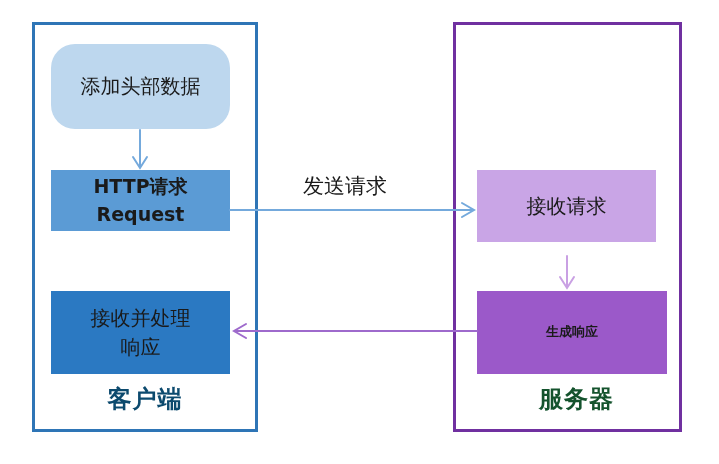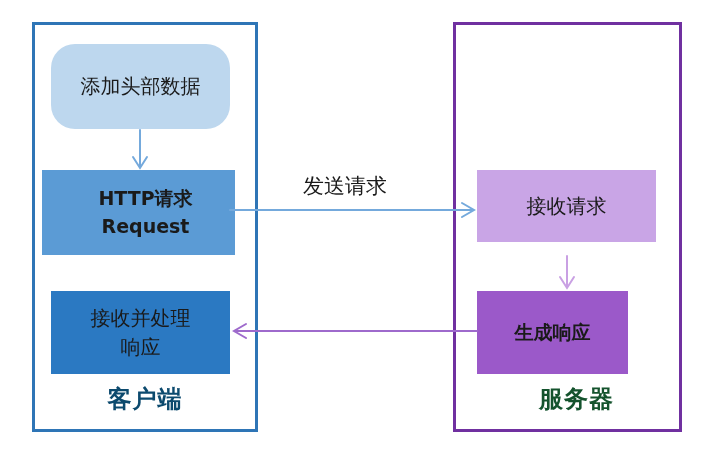--- a/index.html
+++ b/index.html
@@ -50,24 +50,24 @@
     display: flex;
     flex-direction: column;
     align-items: center;
     justify-content: center;
     text-align: center;
     color: #1a1a1a;
     font-size: 20px;
     line-height: 1.45;
   }
   .box-l1 { left: 51px;  top: 44px;  width: 179px; height: 85px; background: #BDD7EE; border-radius: 24px; }
-  .box-l2 { left: 42px;  top: 170px; width: 179px; height: 85px; background: #5B9BD5; font-weight: bold; font-size: 19px; padding-left: 14px; }
+  .box-l2 { left: 51px;  top: 170px; width: 179px; height: 61px; background: #5B9BD5; font-weight: bold; font-size: 19px; }
   .box-l3 { left: 51px;  top: 291px; width: 179px; height: 83px; background: #2B79C2; }
   .box-r1 { left: 477px; top: 170px; width: 179px; height: 72px; background: #C9A5E6; }
-  .box-r2 { left: 477px; top: 291px; width: 151px; height: 83px; background: #9B59C9; font-weight: bold; font-size: 19px; text-align: right; }
+  .box-r2 { left: 477px; top: 291px; width: 190px; height: 83px; background: #9B59C9; font-weight: bold; font-size: 13px; text-align: right; }
 
   .arrows {
     position: absolute;
     left: 0;
     top: 0;
     width: 719px;
     height: 464px;
     pointer-events: none;
   }
   .flow-label {

